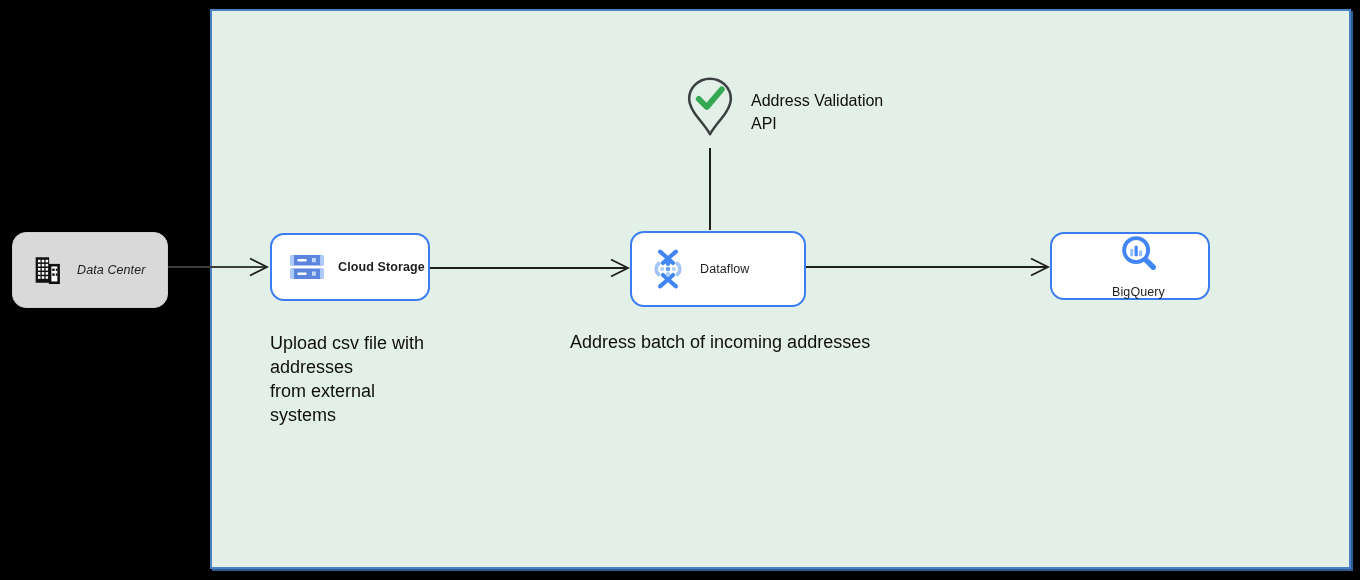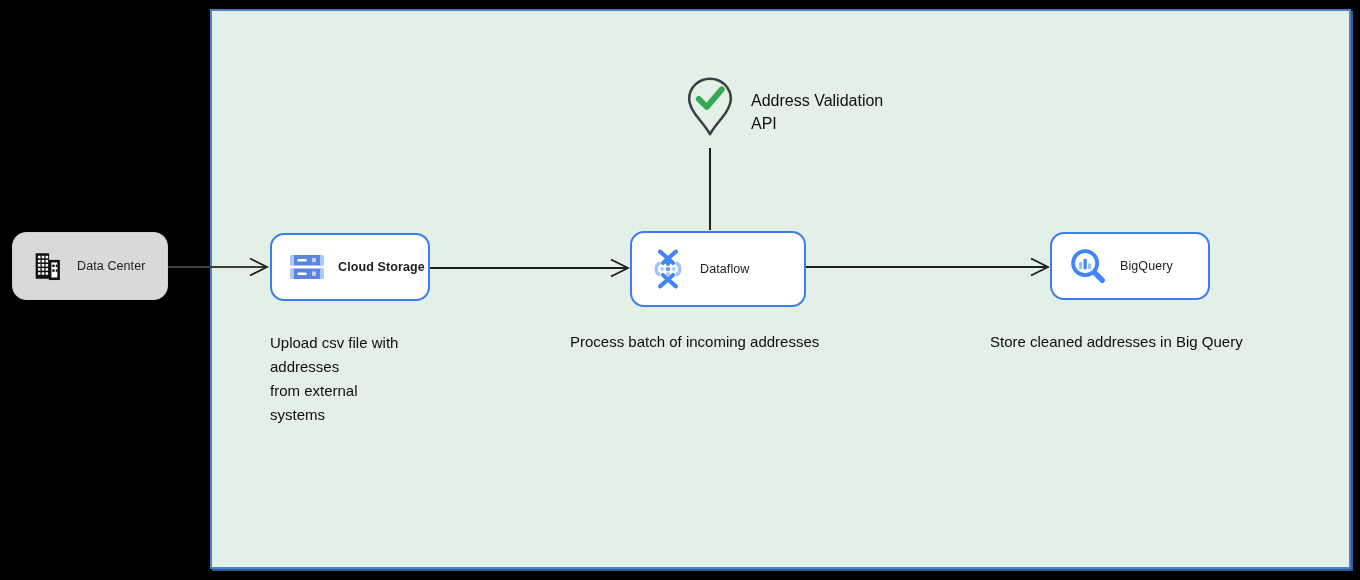--- a/index.html
+++ b/index.html
@@ -18,29 +18,29 @@
   svg.connectors { position: absolute; left: 0; top: 0; width: 1360px; height: 580px; pointer-events: none; }
 
   .node {
     position: absolute; display: flex; align-items: center;
     background: #ffffff; border: 2px solid #3b7cf0; border-radius: 14px;
     padding-left: 17px; gap: 13px; cursor: default;
   }
   .node .node-label { font-size: 12.5px; color: #1d1d1d; letter-spacing: 0.1px; white-space: nowrap; }
 
   .node-data-center {
-    left: 12px; top: 232px; width: 156px; height: 68px;
-    background: #d9d9d9; border: 1px solid #cfcfcf; border-radius: 14px;
+    left: 12px; top: 232px; width: 156px; height: 76px;
+    background: #d9d9d9; border: 1px solid #cfcfcf; border-radius: 14px; font-style: italic;
   }
   .node-cloud-storage { left: 270px; top: 233px; width: 160px; height: 68px; font-weight: bold; }
   .node-dataflow     { left: 630px; top: 231px; width: 176px; height: 76px; }
-  .node-bigquery     { left: 1050px; top: 232px; width: 160px; height: 68px; }
+  .node-bigquery     { left: 1050px; top: 232px; width: 160px; height: 68px; flex-direction: column; }
 
   .caption {
-    position: absolute; font-size: 15px; color: #0e0e0e;
+    position: absolute; font-size: 18px; color: #0e0e0e;
     line-height: 24px; white-space: pre-line;
   }
   .caption-upload   { left: 270px; top: 331px; width: 230px; }
   .caption-process  { left: 570px; top: 330px; width: 340px; white-space: nowrap; }
   .caption-store    { left: 990px; top: 330px; width: 345px; white-space: nowrap; }
 
   .pin-group { position: absolute; left: 684px; top: 76px; width: 52px; height: 62px; }
   .pin-label {
     position: absolute; left: 751px; top: 89px; width: 190px;
     font-size: 16px; color: #0e0e0e; line-height: 23px; white-space: pre-line;
@@ -168,16 +168,15 @@
       <polyline points="13.5,21.5 21,29 35,12.5" fill="none" stroke="#34a853" stroke-width="5.5" stroke-linecap="round" stroke-linejoin="round"></polyline>
     </svg>
   </div>
   <div class="pin-label">Address Validation
 API</div>
 
   <div class="caption caption-upload">Upload csv file with
 addresses
 from external
 systems</div>
-  <div class="caption caption-process">Process batch of incoming addresses</div>
-  <div class="caption caption-store">Store cleaned addresses in Big Query</div>
+  <div class="caption caption-process">Address batch of incoming addresses</div>
 
 </div>
 
 </body></html>

